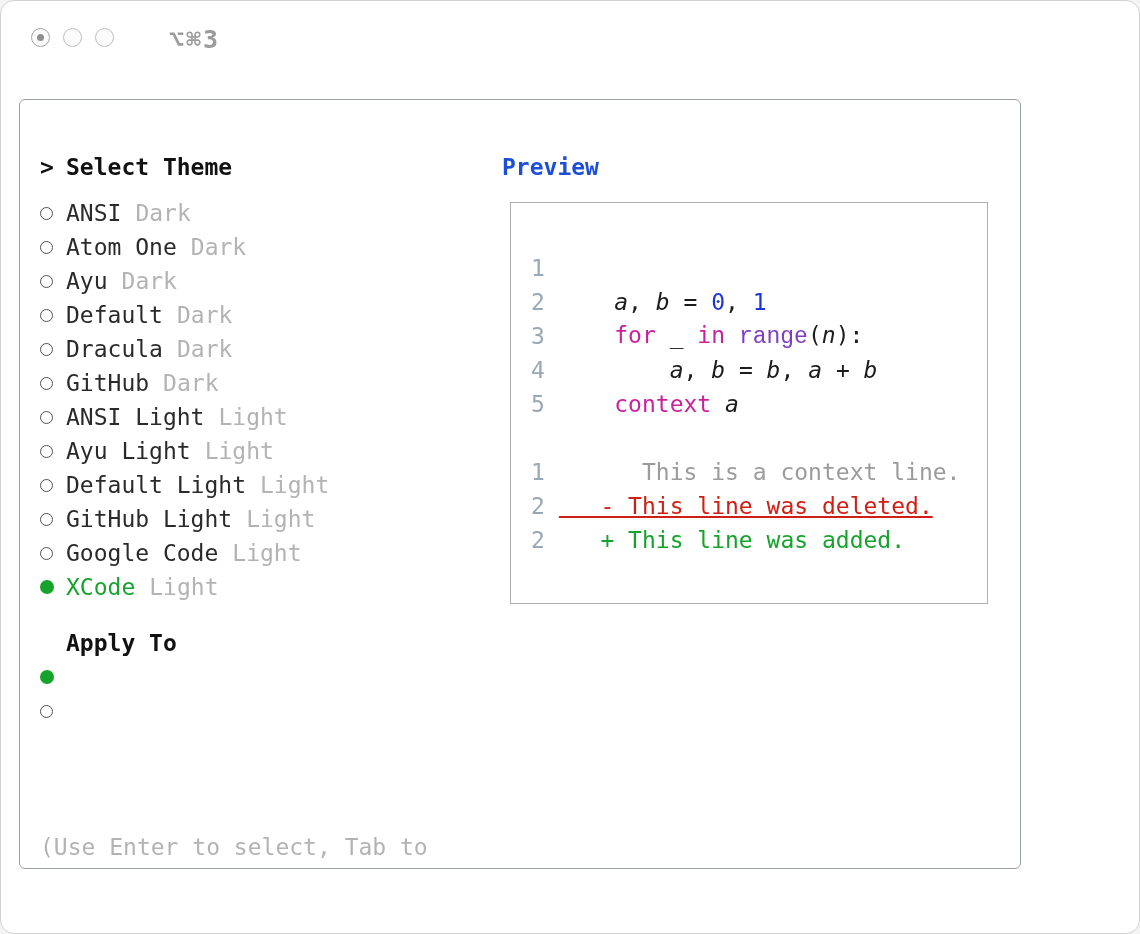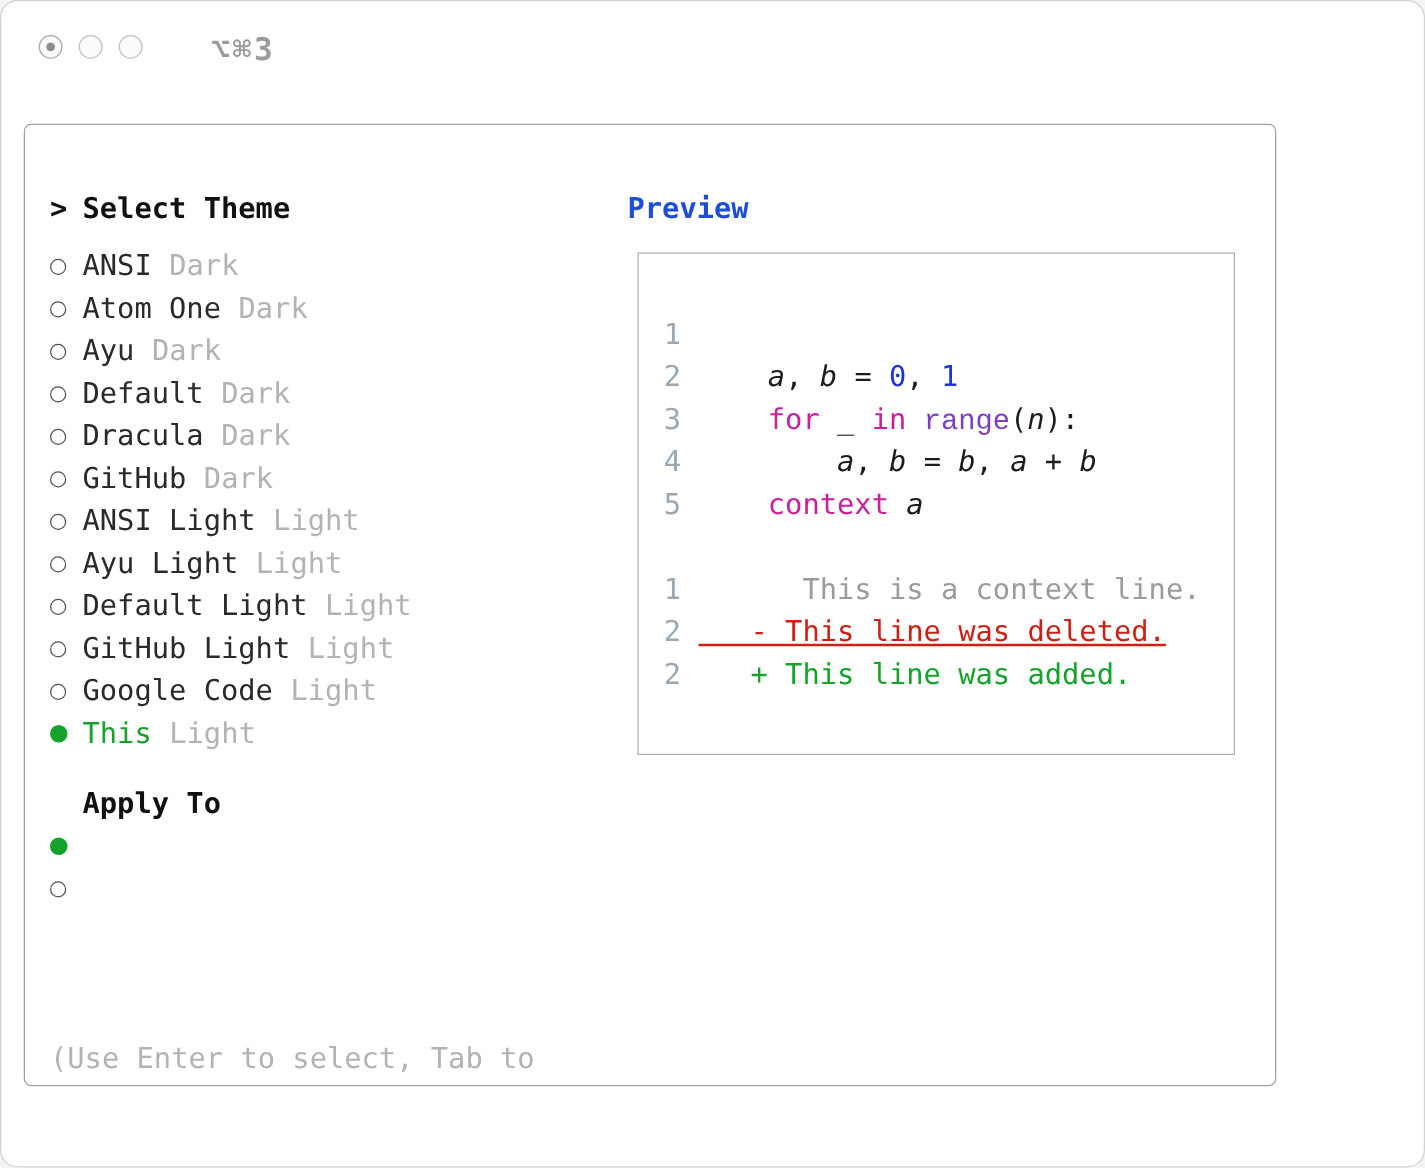--- a/index.html
+++ b/index.html
@@ -171,21 +171,21 @@
         <div class="row"><span class="marker"><span class="radio"></span></span><span class="name">Atom One</span><span class="variant">Dark</span></div>
         <div class="row"><span class="marker"><span class="radio"></span></span><span class="name">Ayu</span><span class="variant">Dark</span></div>
         <div class="row"><span class="marker"><span class="radio"></span></span><span class="name">Default</span><span class="variant">Dark</span></div>
         <div class="row"><span class="marker"><span class="radio"></span></span><span class="name">Dracula</span><span class="variant">Dark</span></div>
         <div class="row"><span class="marker"><span class="radio"></span></span><span class="name">GitHub</span><span class="variant">Dark</span></div>
         <div class="row"><span class="marker"><span class="radio"></span></span><span class="name">ANSI Light</span><span class="variant">Light</span></div>
         <div class="row"><span class="marker"><span class="radio"></span></span><span class="name">Ayu Light</span><span class="variant">Light</span></div>
         <div class="row"><span class="marker"><span class="radio"></span></span><span class="name">Default Light</span><span class="variant">Light</span></div>
         <div class="row"><span class="marker"><span class="radio"></span></span><span class="name">GitHub Light</span><span class="variant">Light</span></div>
         <div class="row"><span class="marker"><span class="radio"></span></span><span class="name">Google Code</span><span class="variant">Light</span></div>
-        <div class="row selected"><span class="marker"><span class="radio on"></span></span><span class="name">This</span><span class="variant">Light</span></div>
+        <div class="row selected"><span class="marker"><span class="radio on"></span></span><span class="name">XCode</span><span class="variant">Light</span></div>
       </div>
 
     <div id="apply-title" class="section-title">
       <span class="marker"></span>
       <span>Apply To</span>
     </div>
 
     <div id="apply-list">
         <div class="row selected"><span class="marker"><span class="radio on"></span></span></div>
         <div class="row"><span class="marker"><span class="radio"></span></span></div>

